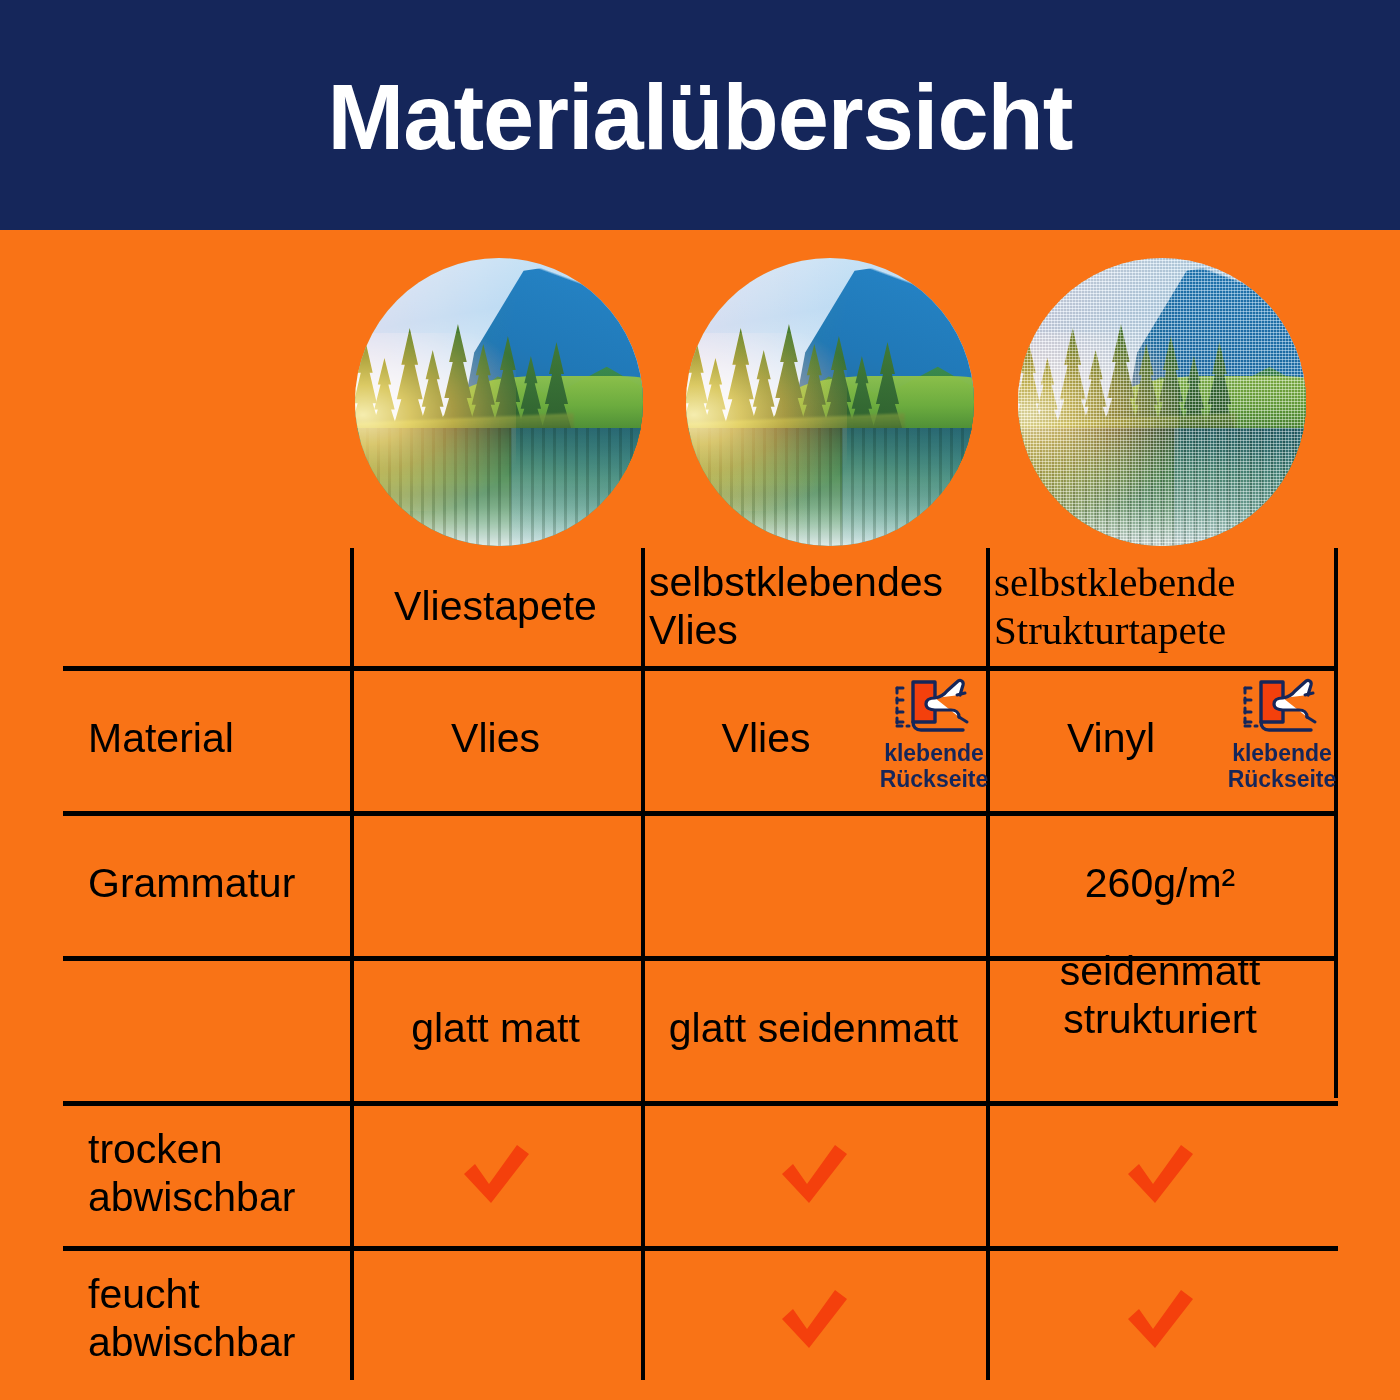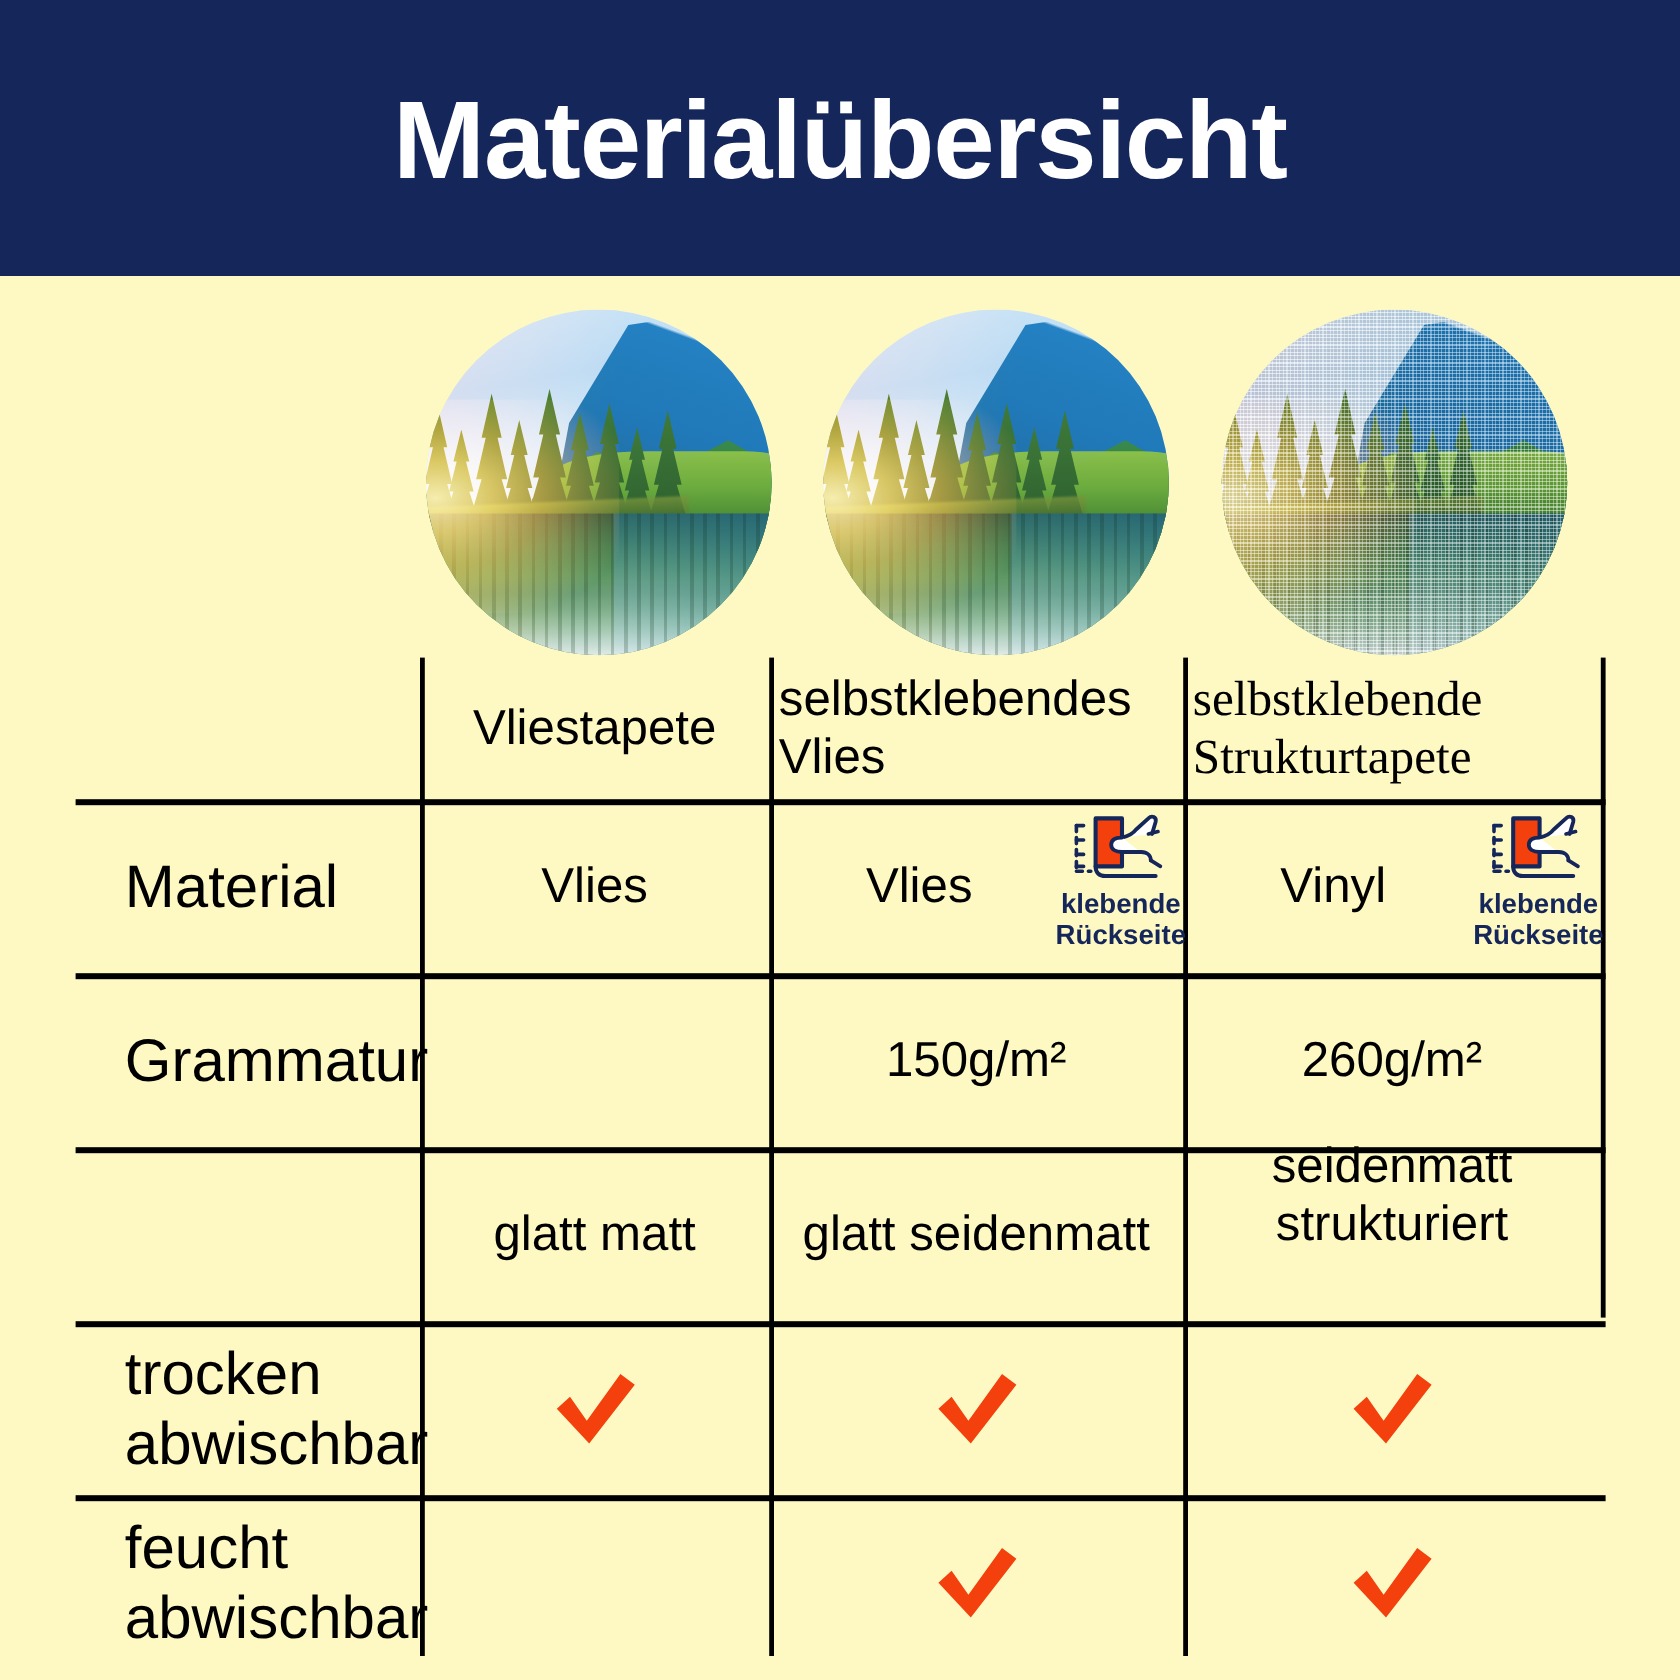--- a/index.html
+++ b/index.html
@@ -2,21 +2,21 @@
 <html><head>
 <meta charset="utf-8">
 <style>
   * { box-sizing: border-box; margin: 0; padding: 0; }
   html, body {
     width: 1400px; height: 1400px;
     background: #ffffff;
     font-family: "Liberation Sans", sans-serif;
     overflow: hidden;
   }
-  .page { position: relative; width: 1400px; height: 1400px; background:#fef9c3; }
+  .page { position: relative; width: 1400px; height: 1400px; background:#f97316; }
 
   
   .banner {
     position: absolute; left: 0; top: 0;
     width: 1400px; height: 230px;
     background: #15265a;
     display: flex; align-items: center; justify-content: center;
   }
   .banner-title {
     color: #ffffff;
@@ -131,21 +131,21 @@
     position: absolute;
     display: flex;
     align-items: center;
     color: #000;
     font-size: 41px;
     line-height: 1.16;
   }
   .cell.center { justify-content: center; text-align: center; }
   .cell.left { justify-content: flex-start; text-align: left; }
 
-  .rowlabel { font-size: 50px; margin-left: 16px; }
+  .rowlabel { font-size: 41px; }
 
   
   .check { width: 74px; height: 64px; display: block; }
 
   
   .badge {
     position: absolute;
     width: 126px;
     display: flex; flex-direction: column; align-items: center;
   }
@@ -332,23 +332,20 @@
       </span>
       <span class="badge-text">
         <span>klebende</span><br>
         <span>Rückseite</span>
       </span>
     </div>
 
     <div class="cell left rowlabel" style="left:25px; top:263px; width:262px; height:145px;">
       <span>Grammatur</span>
     </div>
-    <div class="cell center" style="left:578px; top:263px; width:345px; height:145px;">
-      <span>150g/m²</span>
-    </div>
     <div class="cell center" style="left:923px; top:263px; width:348px; height:145px;">
       <span>260g/m²</span>
     </div>
 
     <div class="cell center" style="left:287px; top:408px; width:291px; height:145px;">
       <span>glatt matt</span>
     </div>
     <div class="cell center" style="left:578px; top:408px; width:345px; height:145px;">
       <span>glatt seidenmatt</span>
     </div>

